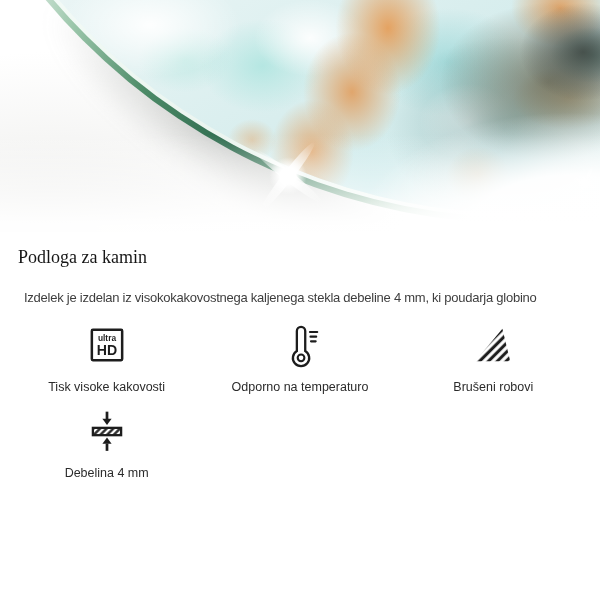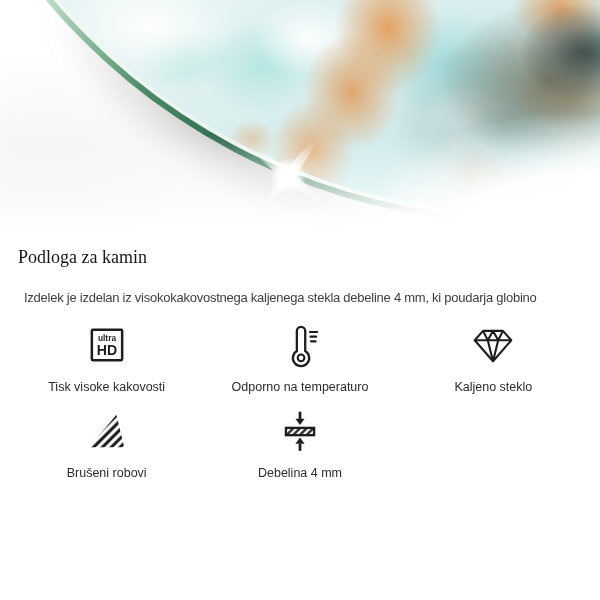--- a/index.html
+++ b/index.html
@@ -119,31 +119,20 @@
         <svg width="46" height="46" viewBox="0 0 44 44" fill="none" stroke="#1d1d1d" stroke-width="2.2" stroke-linecap="round">
           <path d="M19,27.8 V8.6 a4,4 0 0 1 8,0 V27.8 a7.8,7.8 0 1 1 -8,0 Z"></path>
           <circle cx="23" cy="34.3" r="3.2" stroke-width="2"></circle>
           <path d="M31.5,9.5 h7 M32,14 h5.5 M32.5,18.5 h4.5" stroke-width="2"></path>
         </svg>
       </div>
       <div class="flabel">Odporno na temperaturo</div>
     </div>
 
 
-    <div class="feature">
-      <div class="ficon">
-        <svg width="46" height="46" viewBox="0 0 44 44" fill="none" stroke="#1d1d1d" stroke-width="2" stroke-linejoin="round">
-          <path d="M12.5,8.5 H31.5 L39.5,17.5 L22,37.5 L4.5,17.5 Z"></path>
-          <path d="M4.5,17.5 H39.5"></path>
-          <path d="M12.5,8.5 L17,17.5 L22,8.5 L27,17.5 L31.5,8.5"></path>
-          <path d="M17,17.5 L22,37.5 L27,17.5"></path>
-        </svg>
-      </div>
-      <div class="flabel">Kaljeno steklo</div>
-    </div>
 
     <div class="feature">
       <div class="ficon">
         <svg width="46" height="46" viewBox="0 0 44 44">
           <defs>
             <pattern id="hatch-a" width="6" height="6" patternUnits="userSpaceOnUse" patternTransform="rotate(45)">
               <line x1="3" y1="0" x2="3" y2="6" stroke="#1d1d1d" stroke-width="3"></line>
             </pattern>
           </defs>
           <path d="M5,37.5 L38.5,37.5 L31,6.5 Z" fill="url(#hatch-a)" stroke="none"></path>

